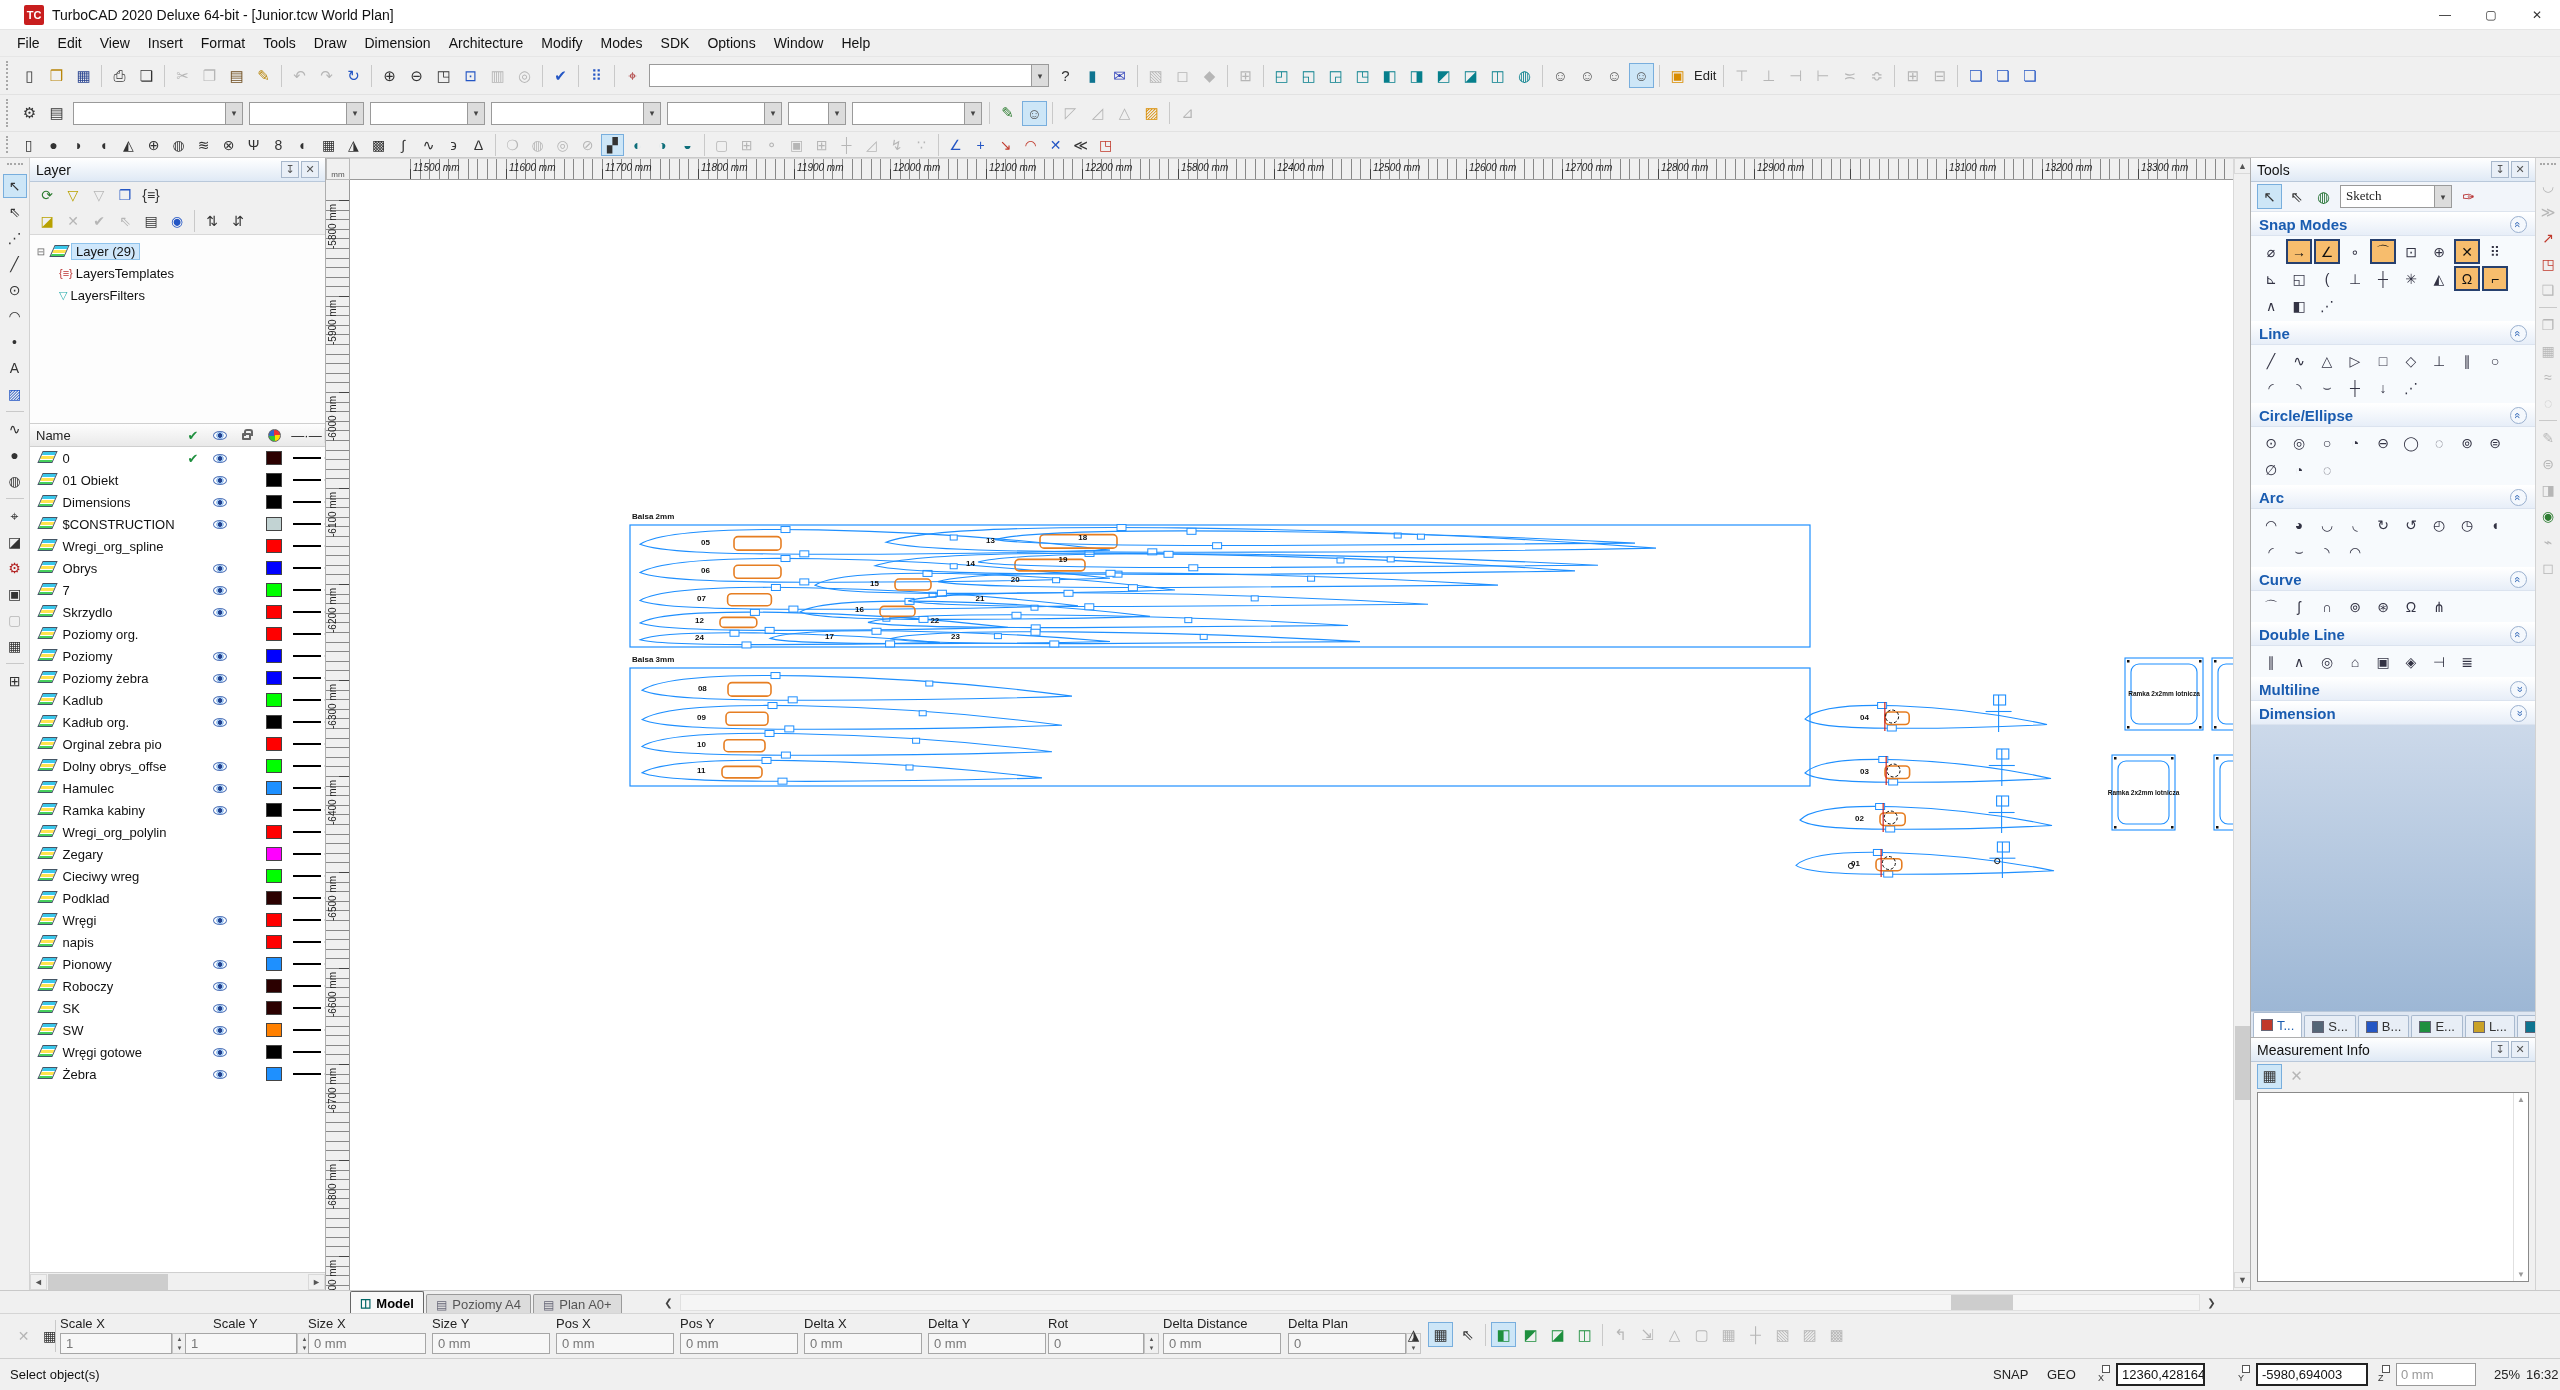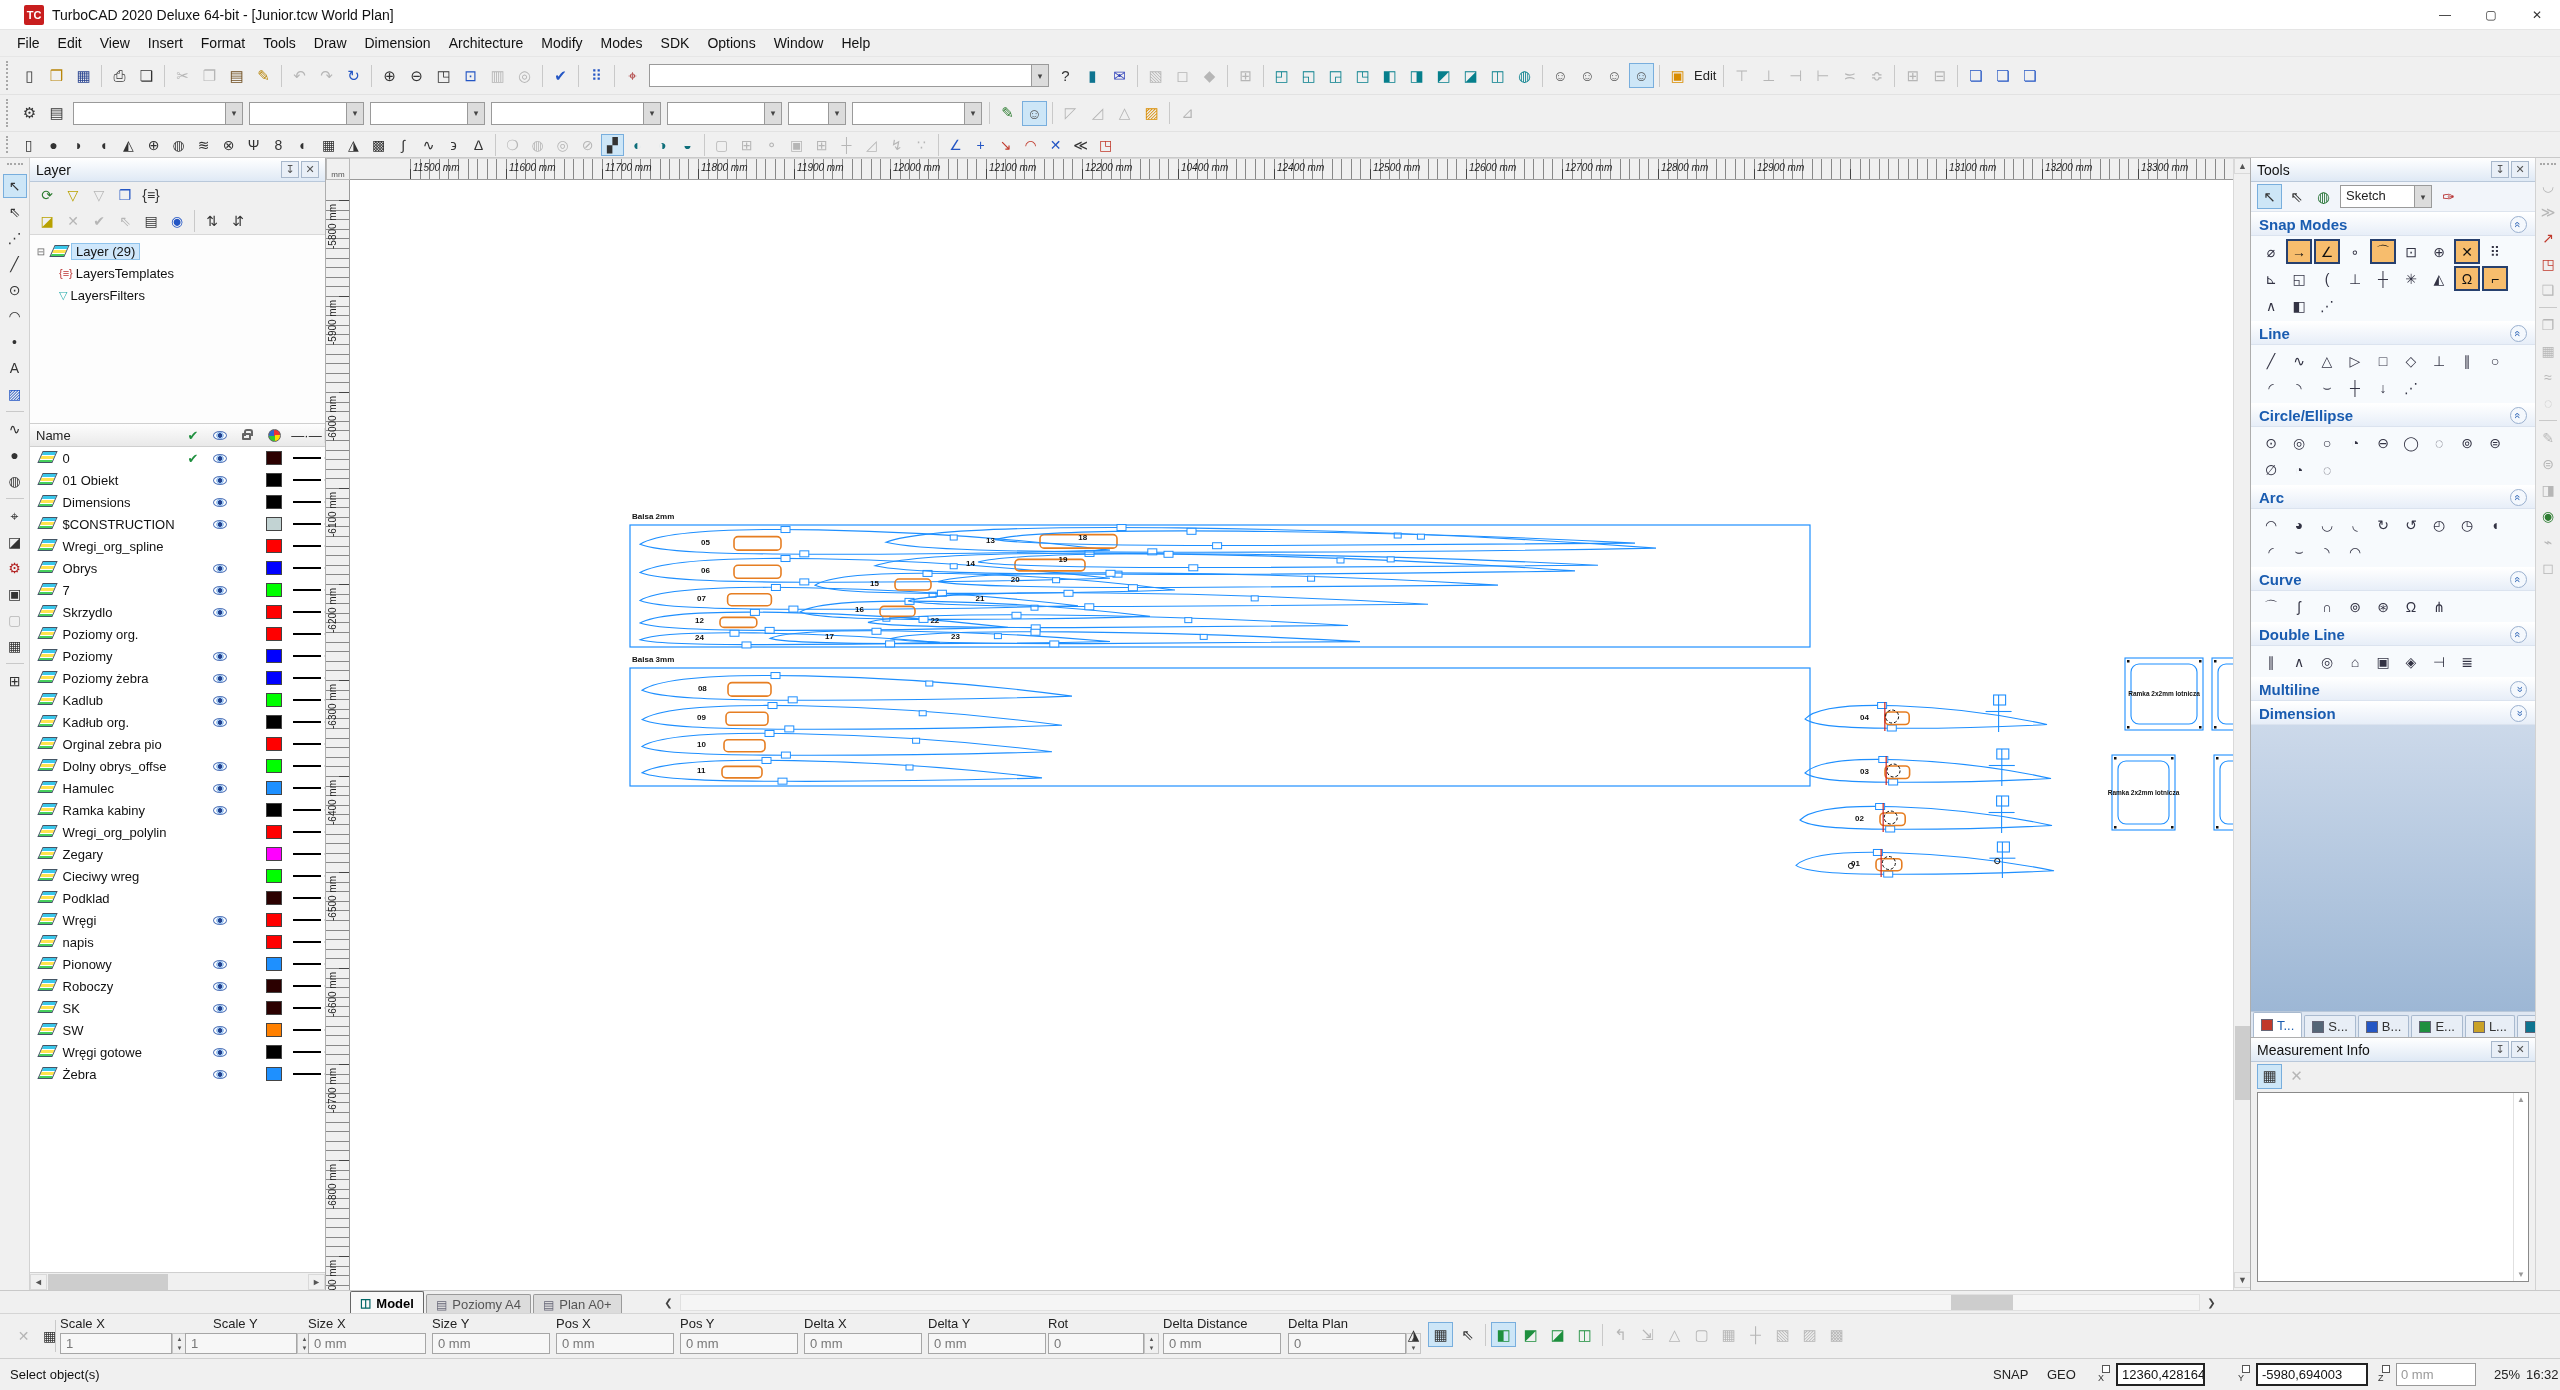--- a/index.html
+++ b/index.html
@@ -634,21 +634,21 @@
       <span class="hlab" style="left: 351px;">11800 mm</span>
       <span class="hmaj" style="left: 444px;"></span>
       <span class="hlab" style="left: 447px;">11900 mm</span>
       <span class="hmaj" style="left: 540px;"></span>
       <span class="hlab" style="left: 543px;">12000 mm</span>
       <span class="hmaj" style="left: 636px;"></span>
       <span class="hlab" style="left: 639px;">12100 mm</span>
       <span class="hmaj" style="left: 732px;"></span>
       <span class="hlab" style="left: 735px;">12200 mm</span>
       <span class="hmaj" style="left: 828px;"></span>
-      <span class="hlab" style="left: 831px;">10400 mm</span>
+      <span class="hlab" style="left: 831px;">15800 mm</span>
       <span class="hmaj" style="left: 924px;"></span>
       <span class="hlab" style="left: 927px;">12400 mm</span>
       <span class="hmaj" style="left: 1020px;"></span>
       <span class="hlab" style="left: 1023px;">12500 mm</span>
       <span class="hmaj" style="left: 1116px;"></span>
       <span class="hlab" style="left: 1119px;">12600 mm</span>
       <span class="hmaj" style="left: 1212px;"></span>
       <span class="hlab" style="left: 1215px;">12700 mm</span>
       <span class="hmaj" style="left: 1308px;"></span>
       <span class="hlab" style="left: 1311px;">12800 mm</span>
@@ -887,21 +887,21 @@
   <div class="ptitle">
     <span>Tools</span>
       <span class="sp"></span>
     <span class="pbtn">↧</span>
     <span class="pbtn">✕</span>
   </div>
   <div id="tools-tb">
       <span class="tbico active">↖</span>
       <span class="tbico">⇖</span>
       <span class="tbico" style="color: rgb(30, 110, 46);">◍</span>
-      <span class="combo" style="width: 92px;">
+      <span class="combo" style="width: 112px; font-family: Liberation Serif, serif;">
         <span class="combo-val">Sketch</span>
         <span class="combo-arrow">▾</span>
       </span>
       <span class="tbico" style="color: rgb(178, 34, 34);">✑</span>
     </div>
   <div id="tools-sections">
       <div class="sec">
         <span class="sec-label">Snap Modes</span>
         <span class="chev up">«</span>
       </div>

